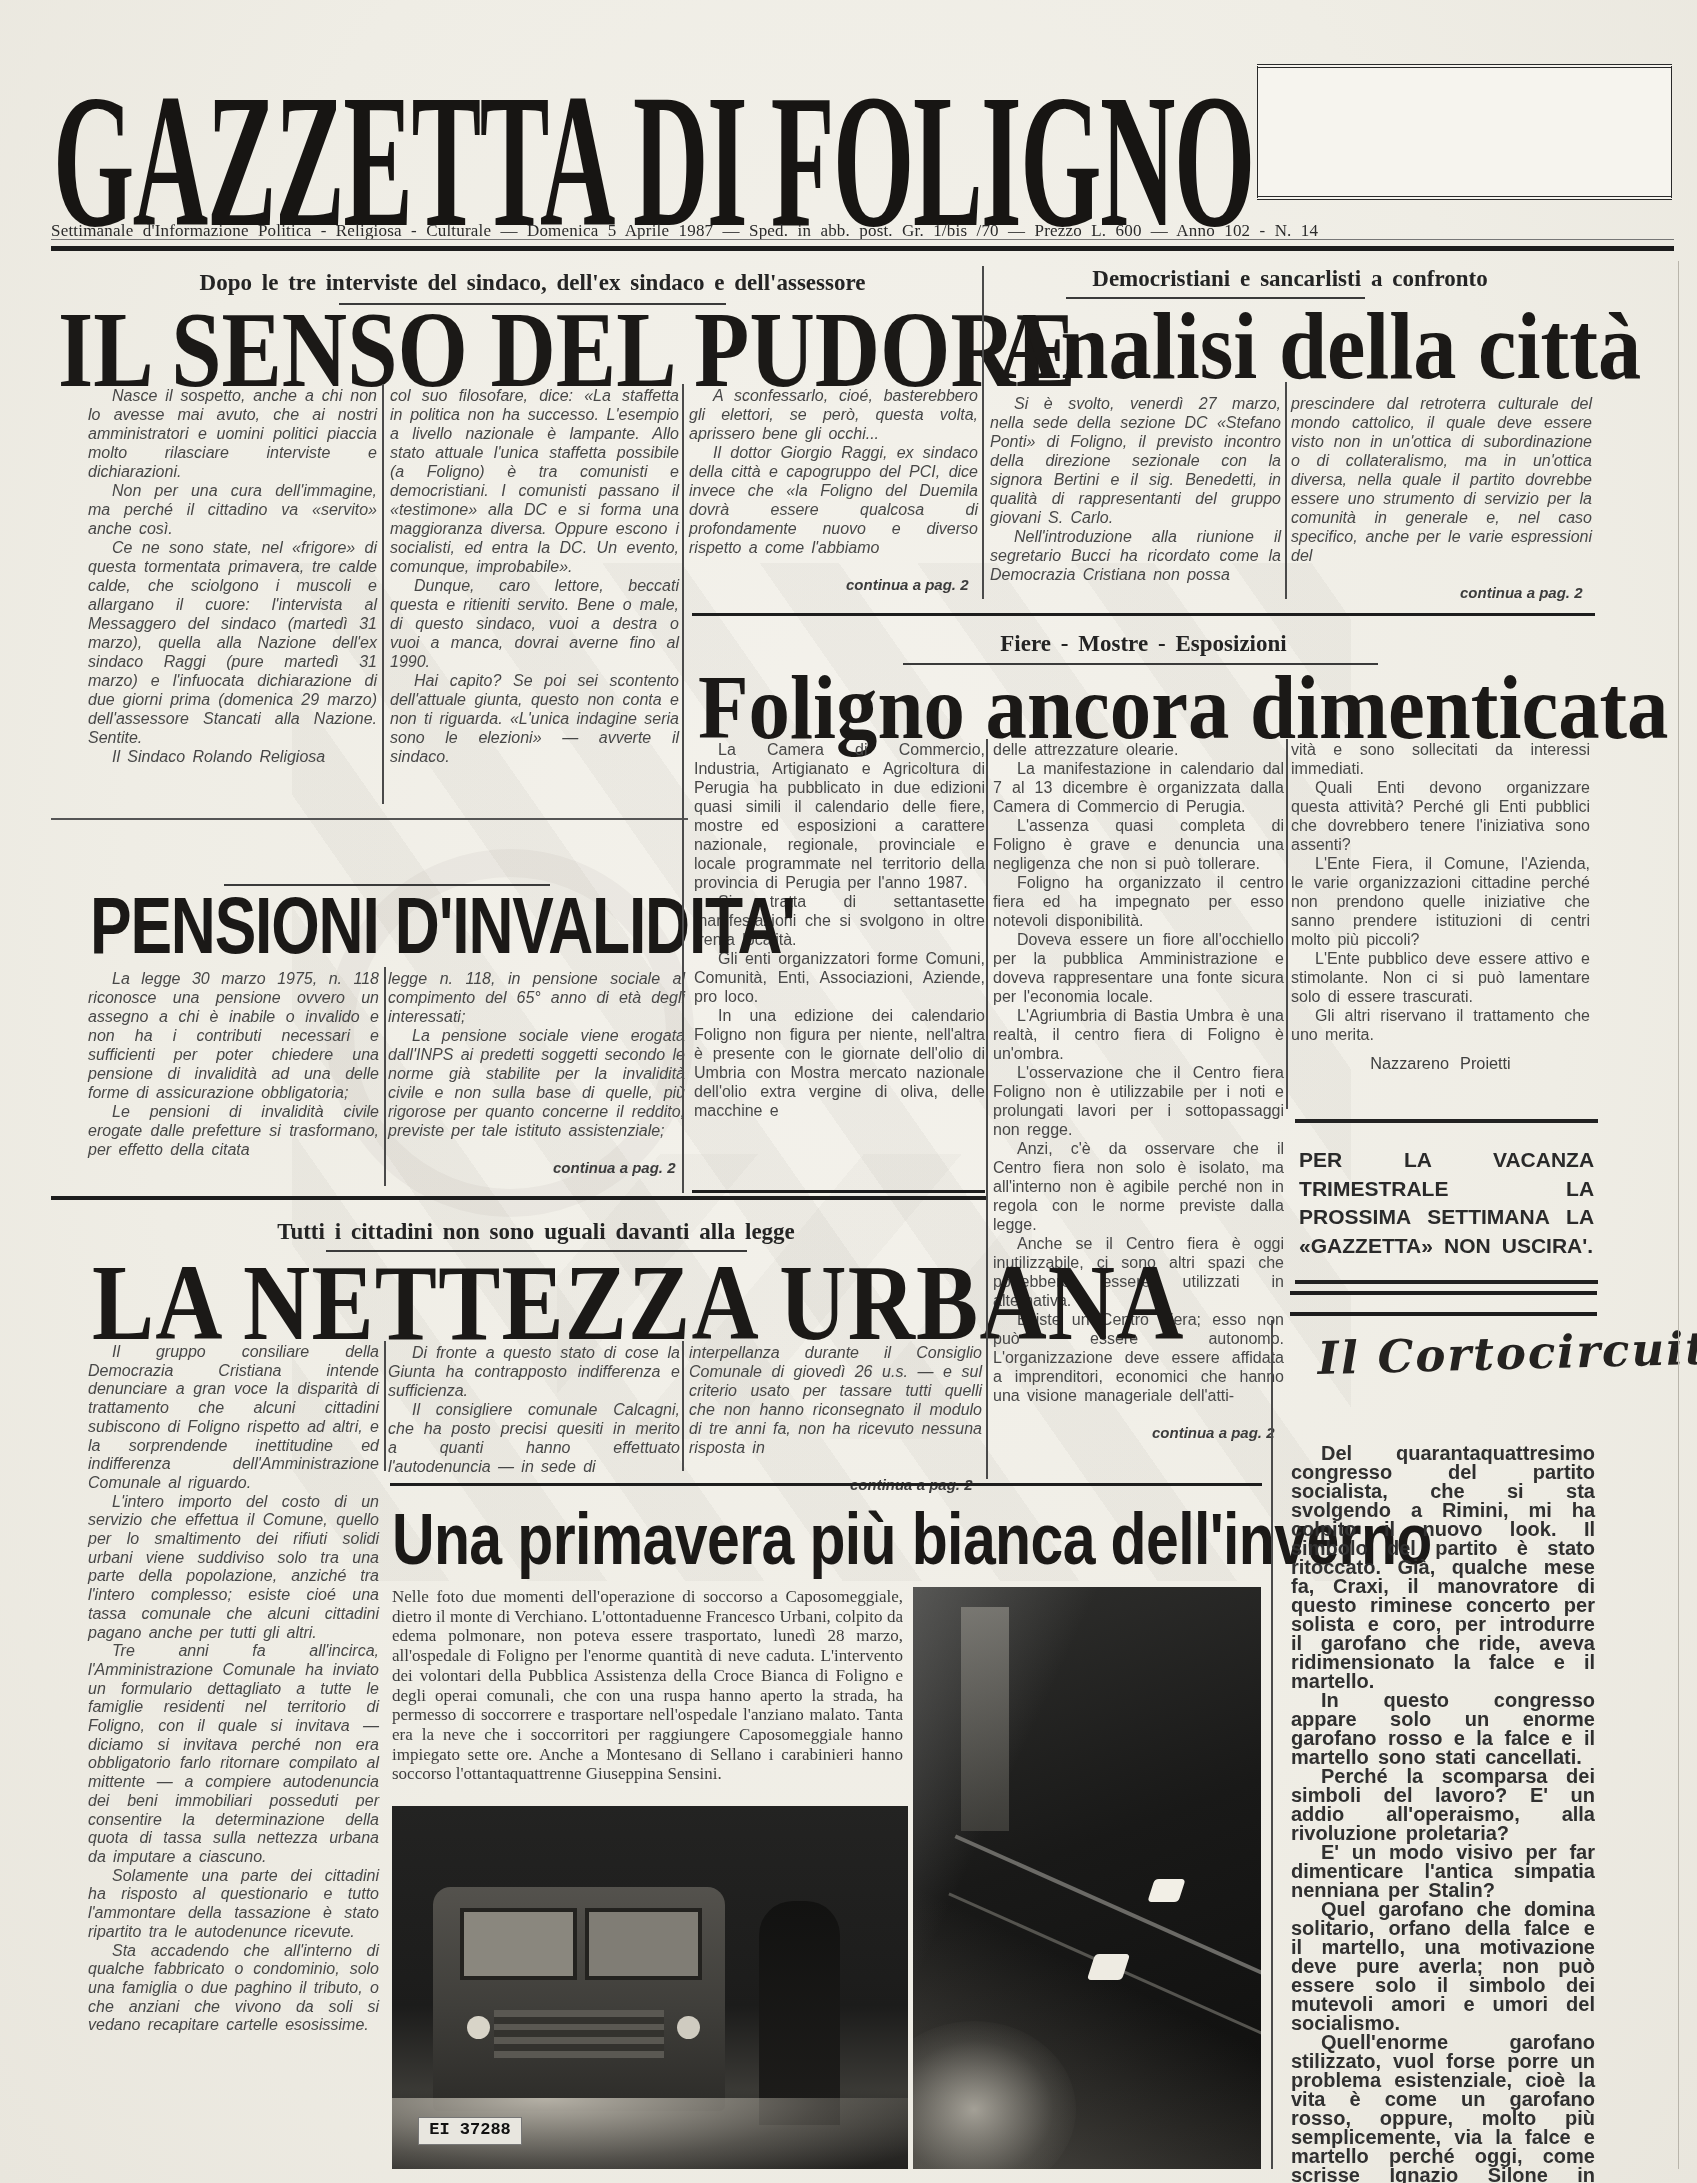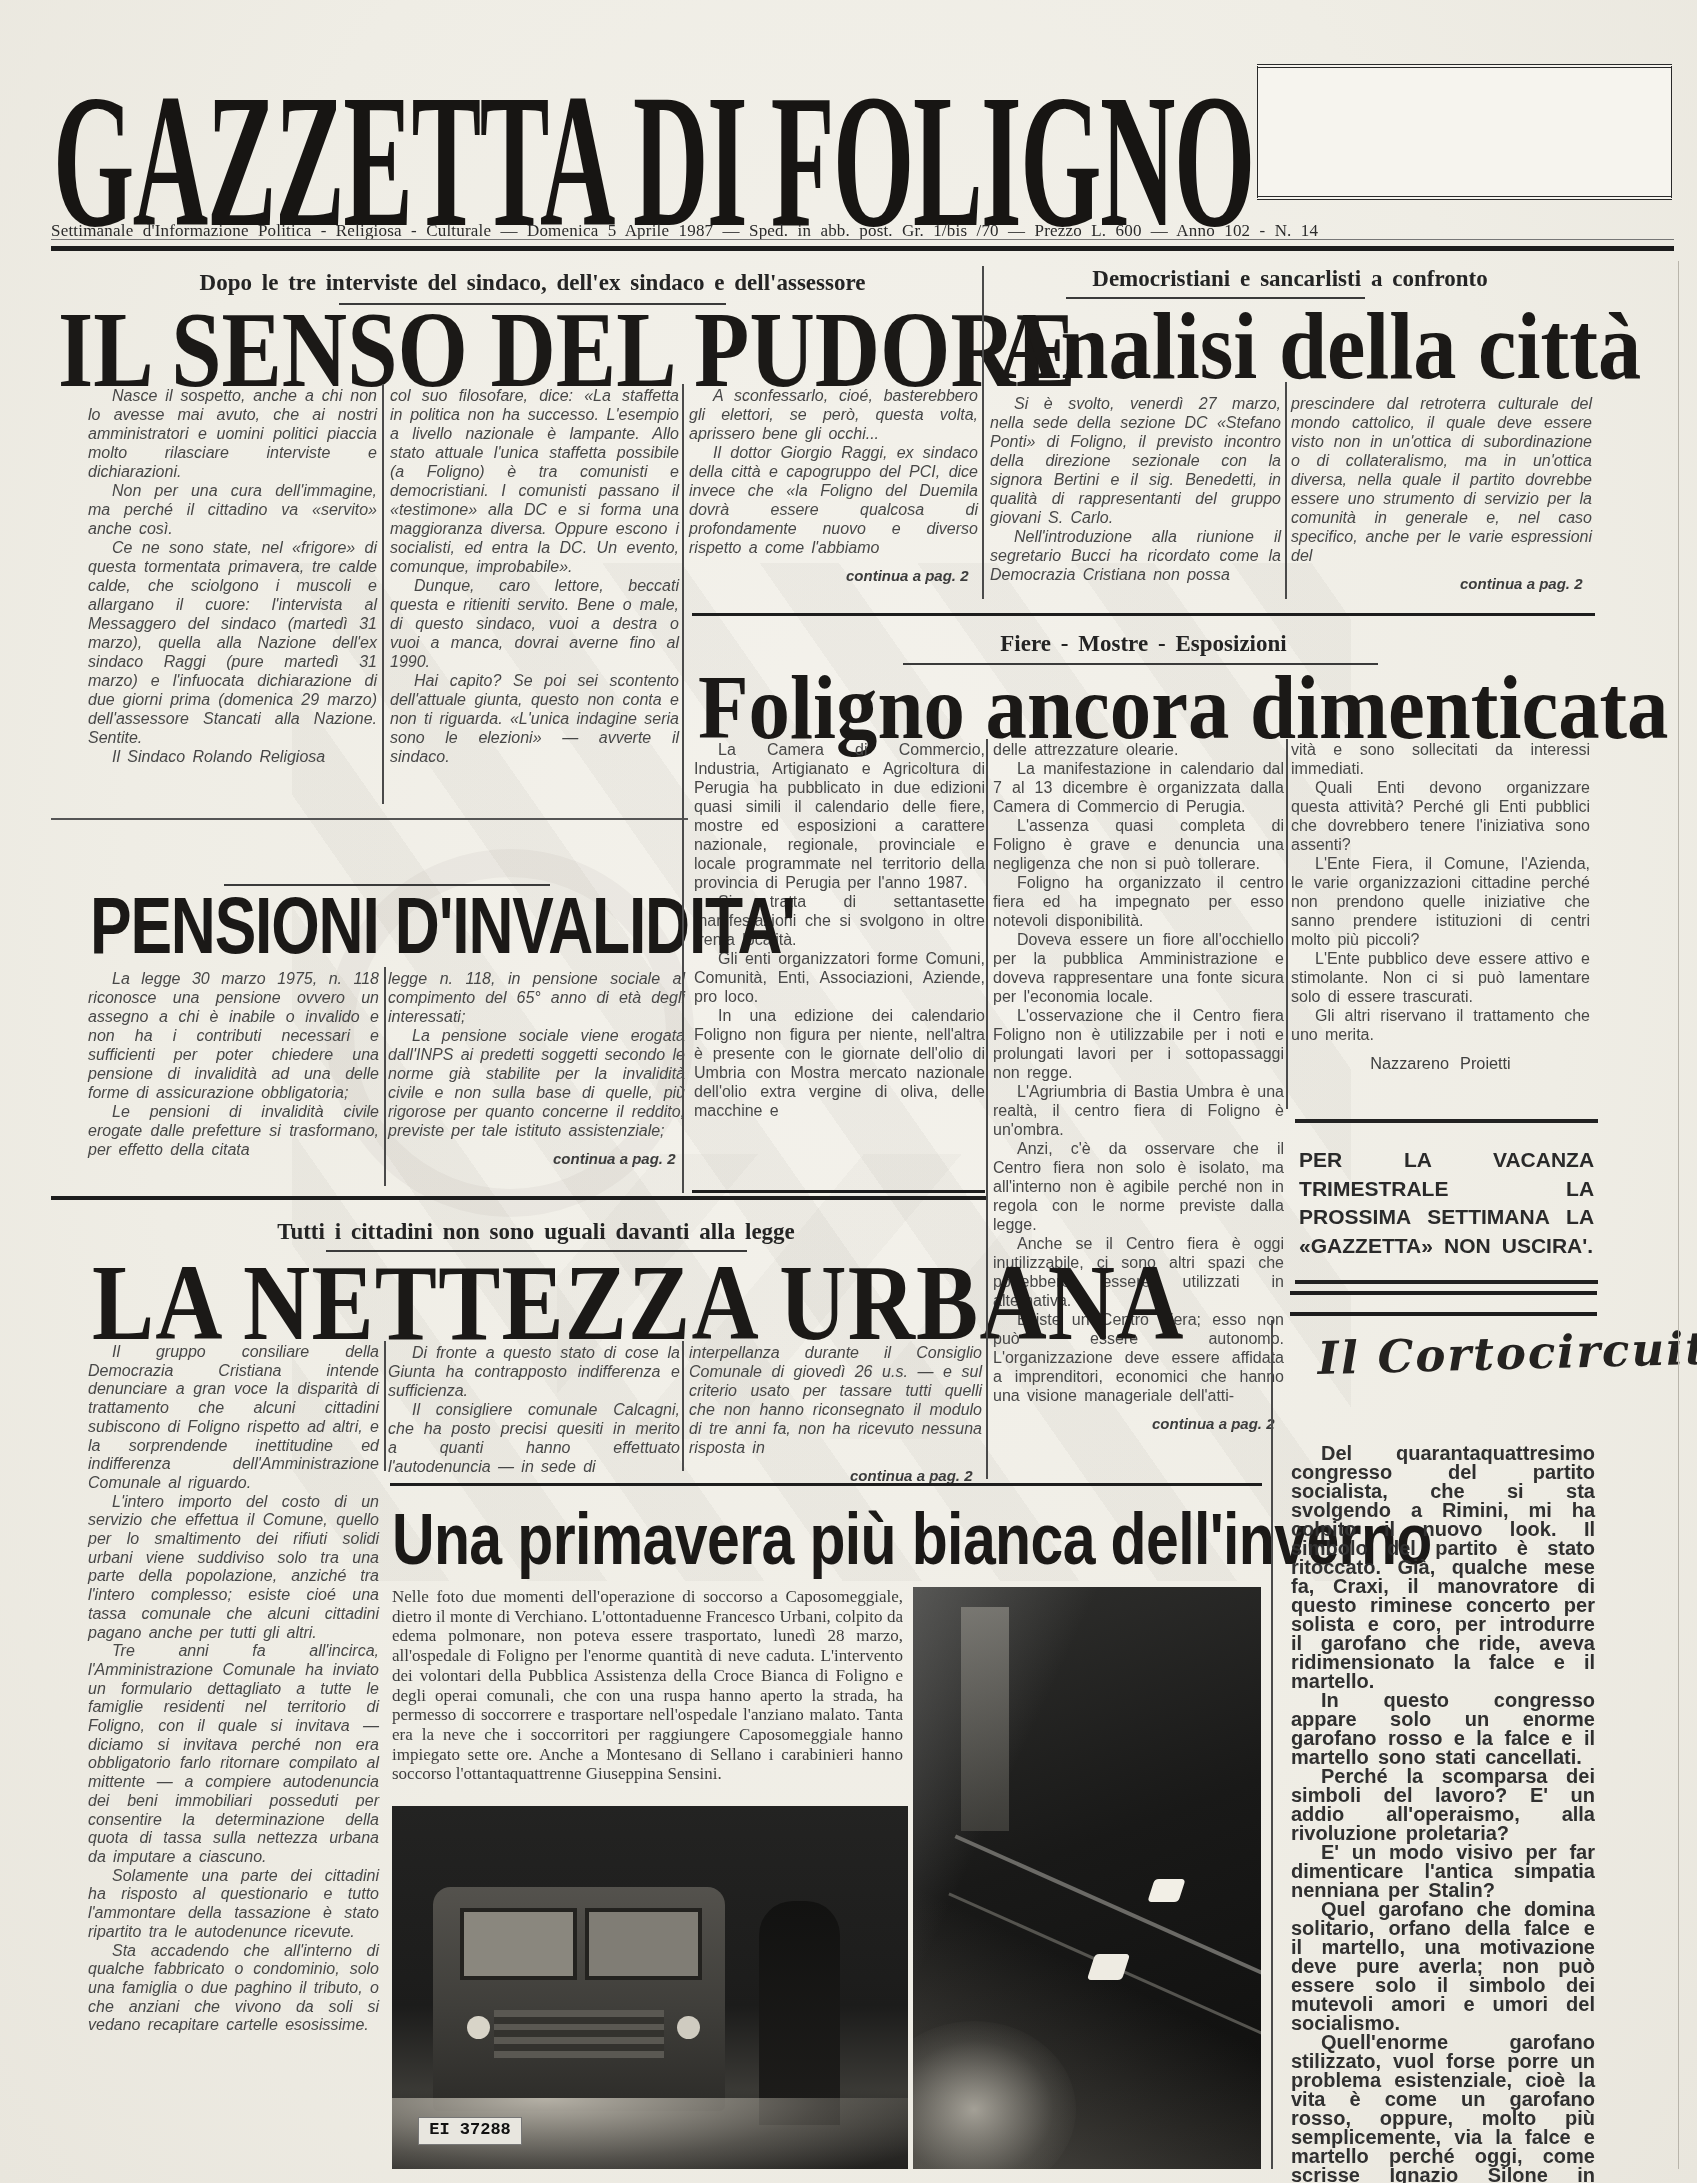--- a/index.html
+++ b/index.html
@@ -29,21 +29,21 @@
     transform-origin:left top;}
   
   .colbody{font-size:16px;line-height:19px;color:#474747;word-spacing:0.18em;}
   .colbody p{margin:0;text-indent:1.5em;text-align:justify;}
   .colbody.cont p:first-child{text-indent:0;}
   .ital{font-style:italic;}
   .serifbody{font-family:"Liberation Serif",serif;font-size:17px;line-height:19.7px;color:#3c3c3c;}
   .serifbody p{margin:0;text-indent:0;text-align:justify;}
   .boldbody{font-weight:bold;color:#303030;font-size:20px;line-height:19px;margin-top:40px;}
   .continua{font-style:italic;font-weight:bold;font-size:15px;color:#3c3c3c;text-align:right;
-    margin-top:10px;padding-right:9.5px;}
+    margin-top:19px;padding-right:9.5px;}
   .byline-center{text-align:center;margin-top:9.5px;word-spacing:0.4em;font-size:16.3px;color:#3f3f3f;}
   .byline-right{text-align:right;font-weight:bold;font-size:16.3px;color:#333;padding-right:20.4px;}
   
   .notice{border-top:4.1px solid #222;border-bottom:4.1px solid #222;
     font-weight:bold;font-size:21px;line-height:28.5px;color:#2a2a2a;
     padding:23px 4.1px 20.4px 4.1px;text-align:justify;word-spacing:0.25em;}
   
   .script-title{font-family:"DejaVu Serif",serif;font-style:italic;font-weight:bold;
     font-size:45px;color:#242220;letter-spacing:2px;transform:rotate(-1.5deg);transform-origin:left top;white-space:nowrap;}
   
@@ -120,22 +120,22 @@
       <p>Gli enti organizzatori forme Comuni, Comunità, Enti, Associazioni, Aziende, pro loco.</p>
       <p>In una edizione dei calendario Foligno non figura per niente, nell'altra è presente con le giornate dell'olio di Umbria con Mostra mercato nazionale dell'olio extra vergine di oliva, delle macchine e</p>
     </div>
   <div class="abs" style="left:993px;top:740px;width:291px;">
     <div class="colbody cont">
         <p>delle attrezzature olearie.</p>
         <p>La manifestazione in calendario dal 7 al 13 dicembre è organizzata dalla Camera di Commercio di Perugia.</p>
         <p>L'assenza quasi completa di Foligno è grave e denuncia una negligenza che non si può tollerare.</p>
         <p>Foligno ha organizzato il centro fiera ed ha impegnato per esso notevoli disponibilità.</p>
         <p>Doveva essere un fiore all'occhiello per la pubblica Amministrazione e doveva rappresentare una fonte sicura per l'economia locale.</p>
+        <p>L'Agriumbria di Bastia Umbra è una realtà, il centro fiera di Foligno è un'ombra.</p>
         <p>L'osservazione che il Centro fiera Foligno non è utilizzabile per i noti e prolungati lavori per i sottopassaggi non regge.</p>
-        <p>L'Agriumbria di Bastia Umbra è una realtà, il centro fiera di Foligno è un'ombra.</p>
         <p>Anzi, c'è da osservare che il Centro fiera non solo è isolato, ma all'interno non è agibile perché non in regola con le norme previste dalla legge.</p>
         <p>Anche se il Centro fiera è oggi inutilizzabile, ci sono altri spazi che potrebbero essere utilizzati in alternativa.</p>
         <p>Esiste un Centro Fiera; esso non può essere autonomo. L'organizzazione deve essere affidata a imprenditori, economici che hanno una visione manageriale dell'atti-</p>
       </div>
     <div class="continua">continua a pag. 2</div>
   </div>
   <div class="abs" style="left:1291px;top:740px;width:299px;">
     <div class="colbody cont">
         <p>vità e sono sollecitati da interessi immediati.</p>
         <p>Quali Enti devono organizzare questa attività? Perché gli Enti pubblici che dovrebbero tenere l'iniziativa sono assenti?</p>

